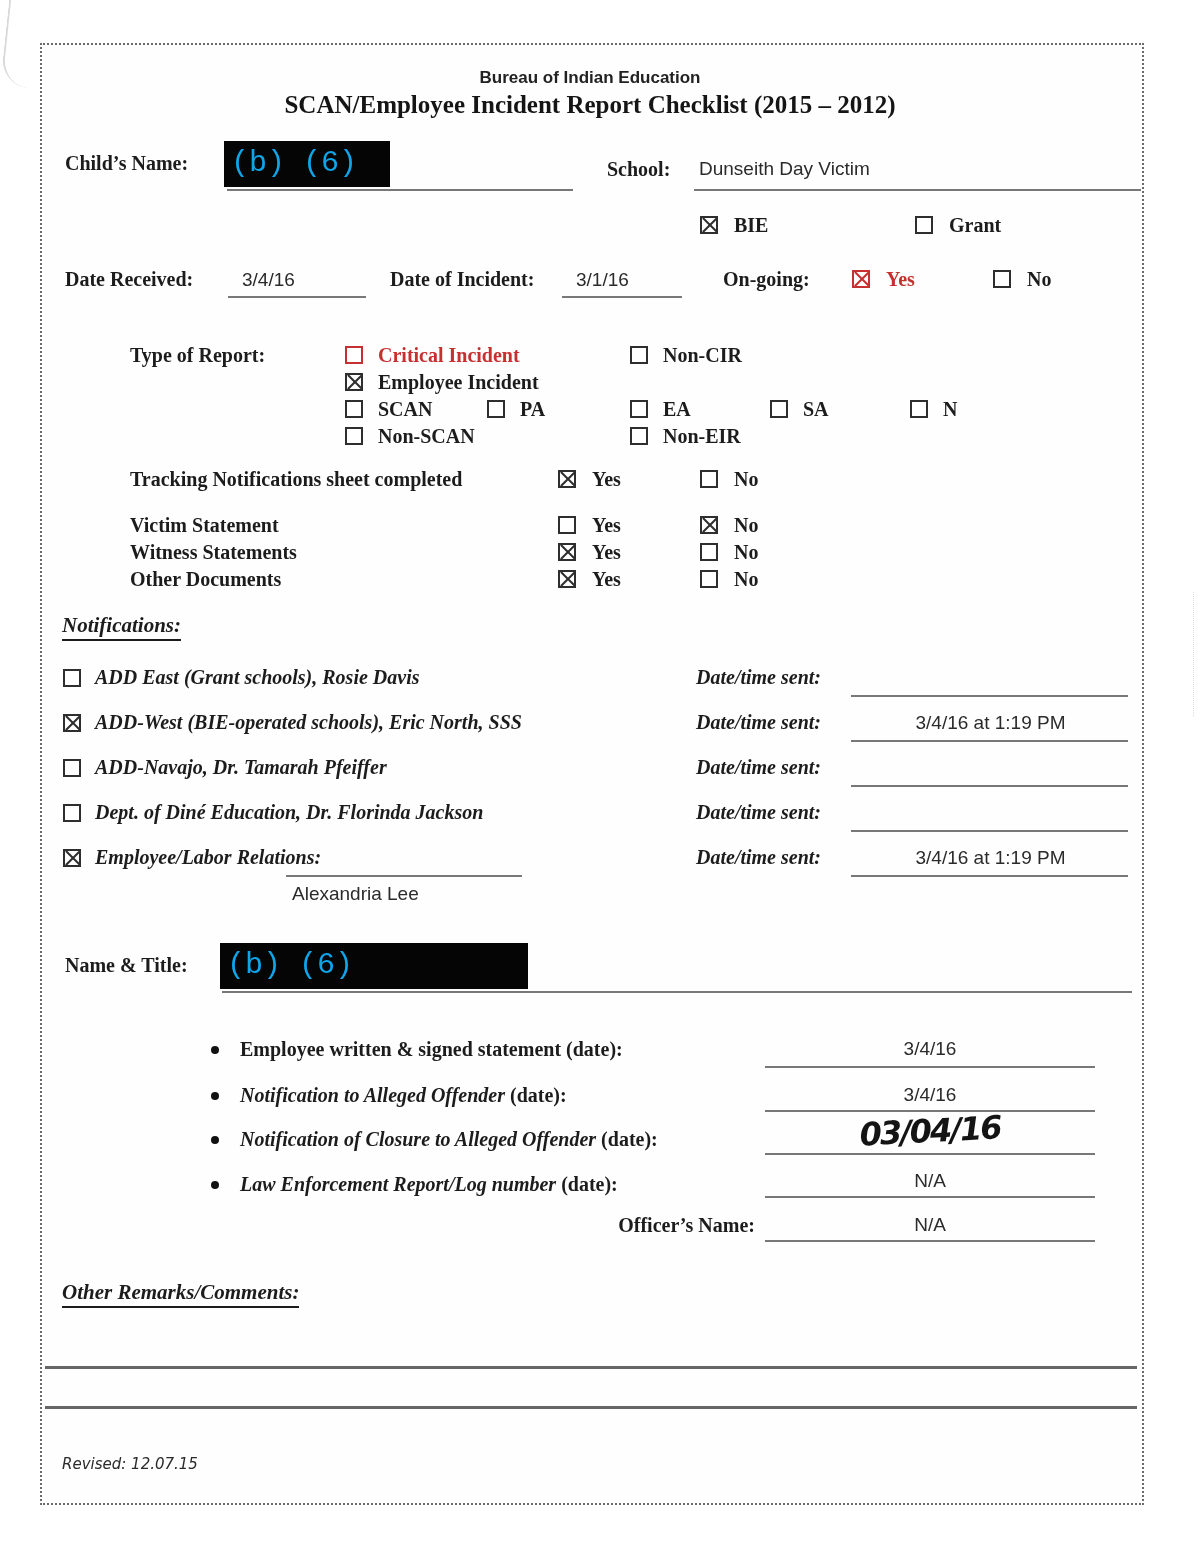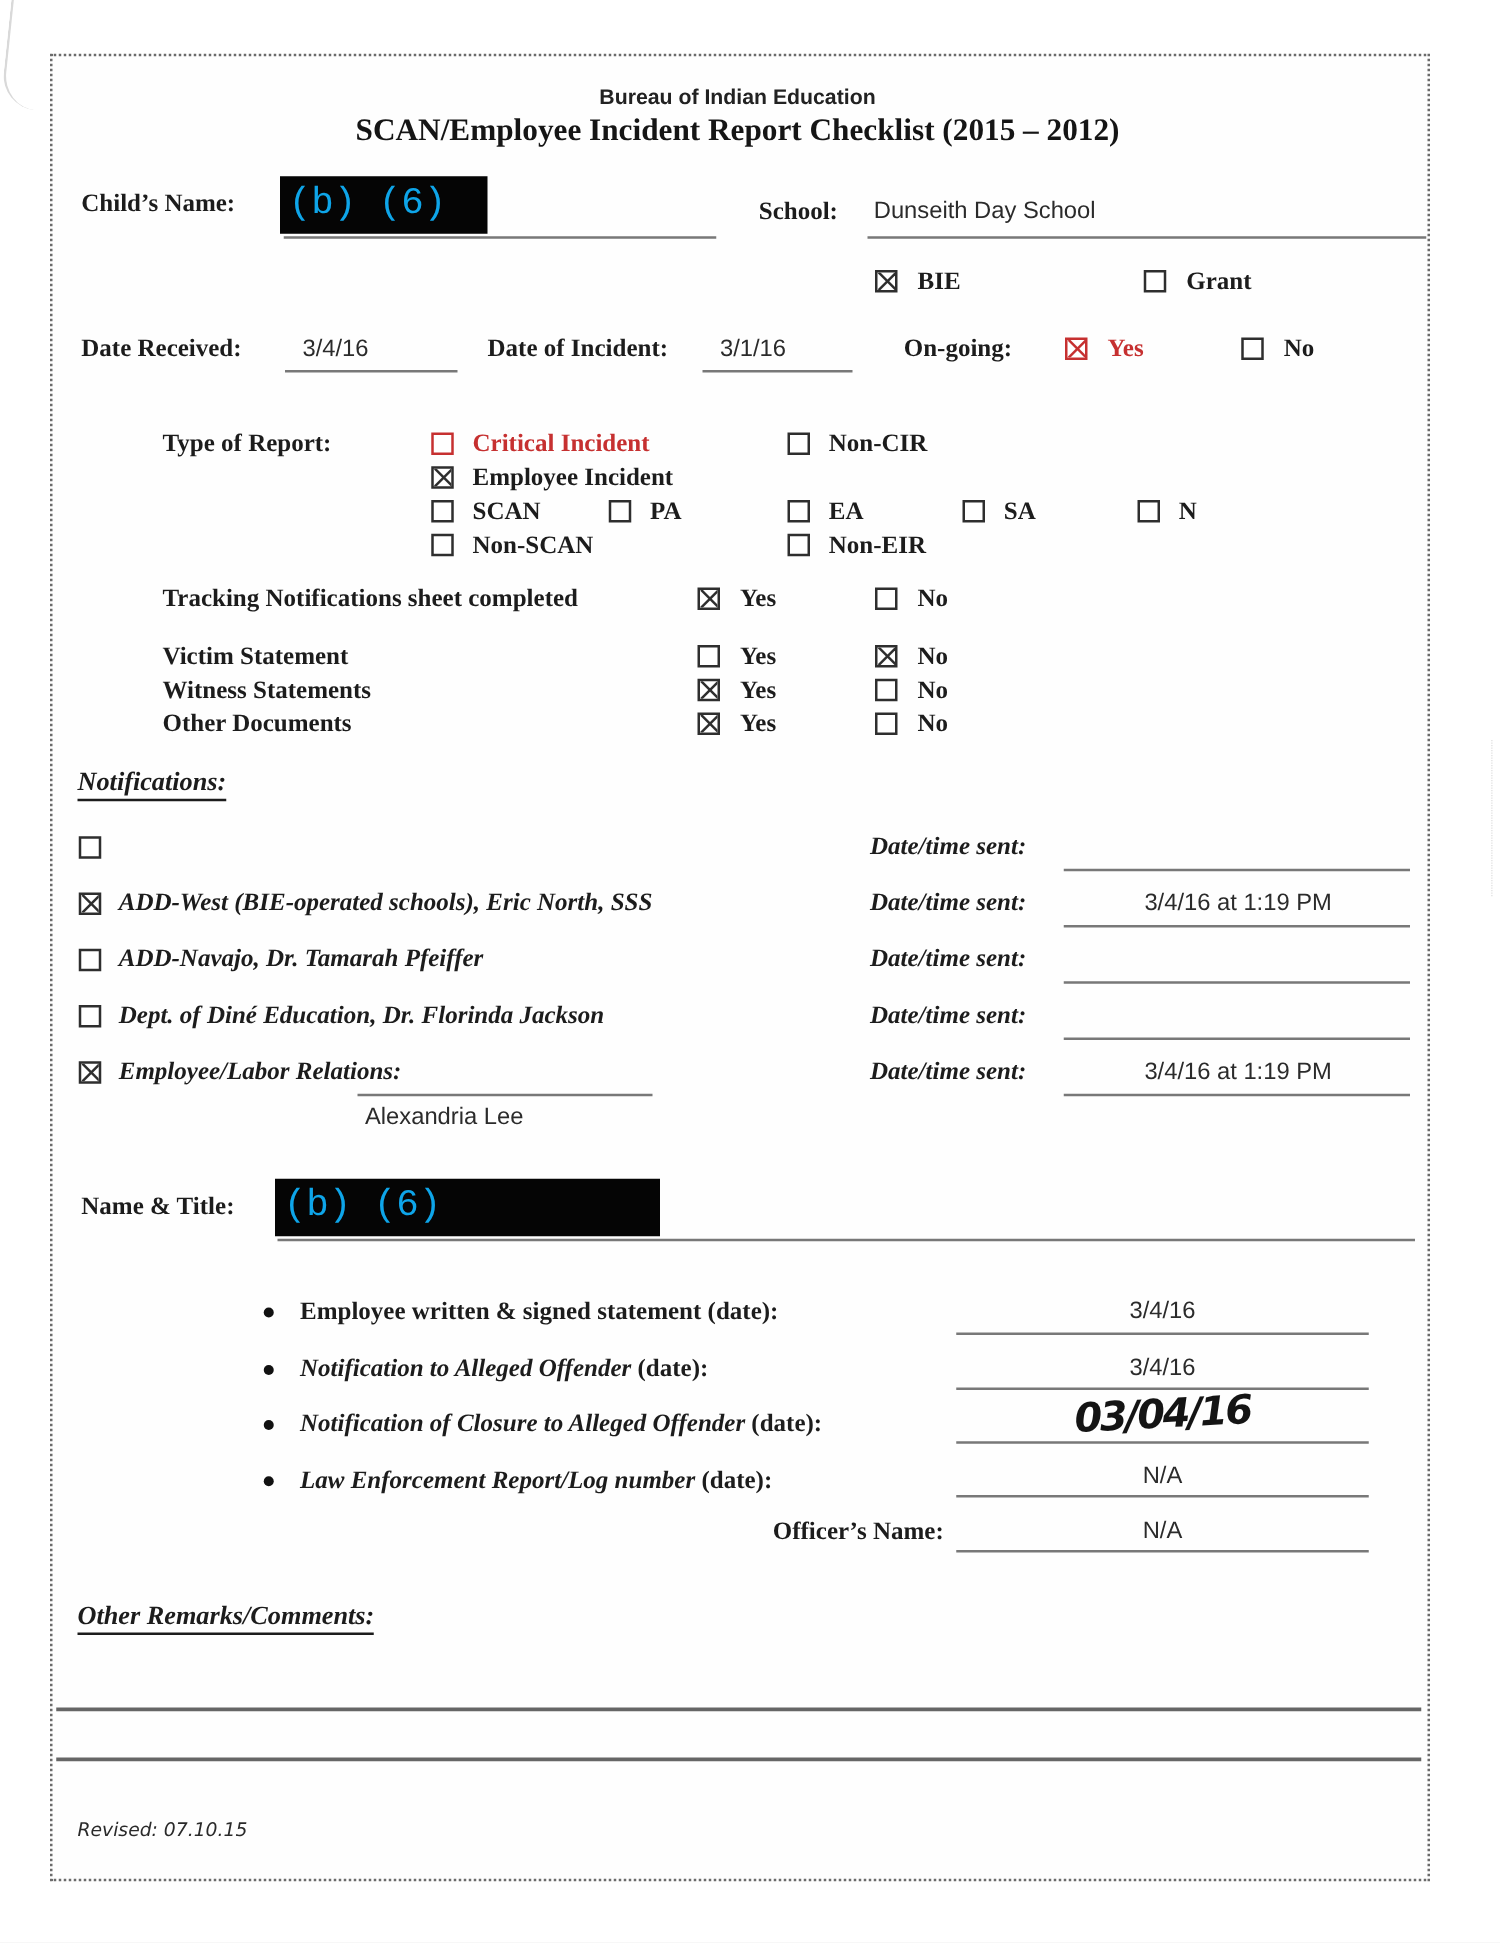--- a/index.html
+++ b/index.html
@@ -55,21 +55,21 @@
     <div class="hdr-org">Bureau of Indian Education</div>
     <div class="hdr-title">SCAN/Employee Incident Report Checklist (2015 – 2012)</div>
   </div>
 
   <div class="abs lab" style="left:65px;top:152px;">Child’s Name:</div>
   <div class="abs redact" style="left:224px;top:141px;width:166px;height:46px;">
     <div class="redact-txt">(b) (6)</div>
   </div>
   <div class="abs line" style="left:227px;top:189px;width:346px;"></div>
   <div class="abs lab" style="left:607px;top:158px;">School:</div>
-  <div class="abs val" style="left:699px;top:158px;">Dunseith Day School</div>
+  <div class="abs val" style="left:699px;top:158px;">Dunseith Day Victim</div>
   <div class="abs line" style="left:694px;top:189px;width:447px;"></div>
 
   <span class="abs cb checked" style="left:700px;top:216px;"></span>
   <div class="abs lab" style="left:734px;top:214px;">BIE</div>
   <span class="abs cb" style="left:915px;top:216px;"></span>
   <div class="abs lab" style="left:949px;top:214px;">Grant</div>
 
   <div class="abs lab" style="left:65px;top:268px;">Date Received:</div>
   <div class="abs val" style="left:242px;top:269px;">3/4/16</div>
   <div class="abs line" style="left:228px;top:296px;width:138px;"></div>
@@ -129,20 +129,21 @@
   <span class="abs cb checked" style="left:558px;top:570px;"></span>
   <div class="abs lab" style="left:592px;top:568px;">Yes</div>
   <span class="abs cb" style="left:700px;top:570px;"></span>
   <div class="abs lab" style="left:734px;top:568px;">No</div>
 
   <div class="abs" style="left:62px;top:613px;">
     <span class="heading-u">Notifications:</span>
   </div>
 
   <span class="abs cb" style="left:63px;top:669px;"></span>
+  <div class="abs lab-it" style="left:95px;top:666px;">ADD East (Grant schools), Rosie Davis</div>
   <div class="abs lab-it" style="left:696px;top:666px;">Date/time sent:</div>
   <div class="abs val scell" style="left:853px;top:667px;"></div>
   <div class="abs line" style="left:851px;top:695px;width:277px;"></div>
 
   <span class="abs cb checked" style="left:63px;top:714px;"></span>
   <div class="abs lab-it" style="left:95px;top:711px;">ADD-West (BIE-operated schools), Eric North, SSS</div>
   <div class="abs lab-it" style="left:696px;top:711px;">Date/time sent:</div>
   <div class="abs val scell" style="left:853px;top:712px;">3/4/16 at 1:19 PM</div>
   <div class="abs line" style="left:851px;top:740px;width:277px;"></div>
 
@@ -195,14 +196,14 @@
   <div class="abs lab" style="left:480px;top:1214px;width:275px;text-align:right;">Officer’s Name:</div>
   <div class="abs val vcell" style="left:765px;top:1214px;">N/A</div>
   <div class="abs line" style="left:765px;top:1240px;width:330px;"></div>
 
   <div class="abs" style="left:62px;top:1280px;">
     <span class="heading-u">Other Remarks/Comments:</span>
   </div>
   <div class="abs line-dk" style="left:45px;top:1366px;width:1092px;"></div>
   <div class="abs line-dk" style="left:45px;top:1406px;width:1092px;"></div>
 
-  <div class="abs footer" style="left:62px;top:1455px;">Revised:  07.10.15</div>
+  <div class="abs footer" style="left:62px;top:1455px;">Revised:  12.07.15</div>
 </div>
 
 </body></html>

